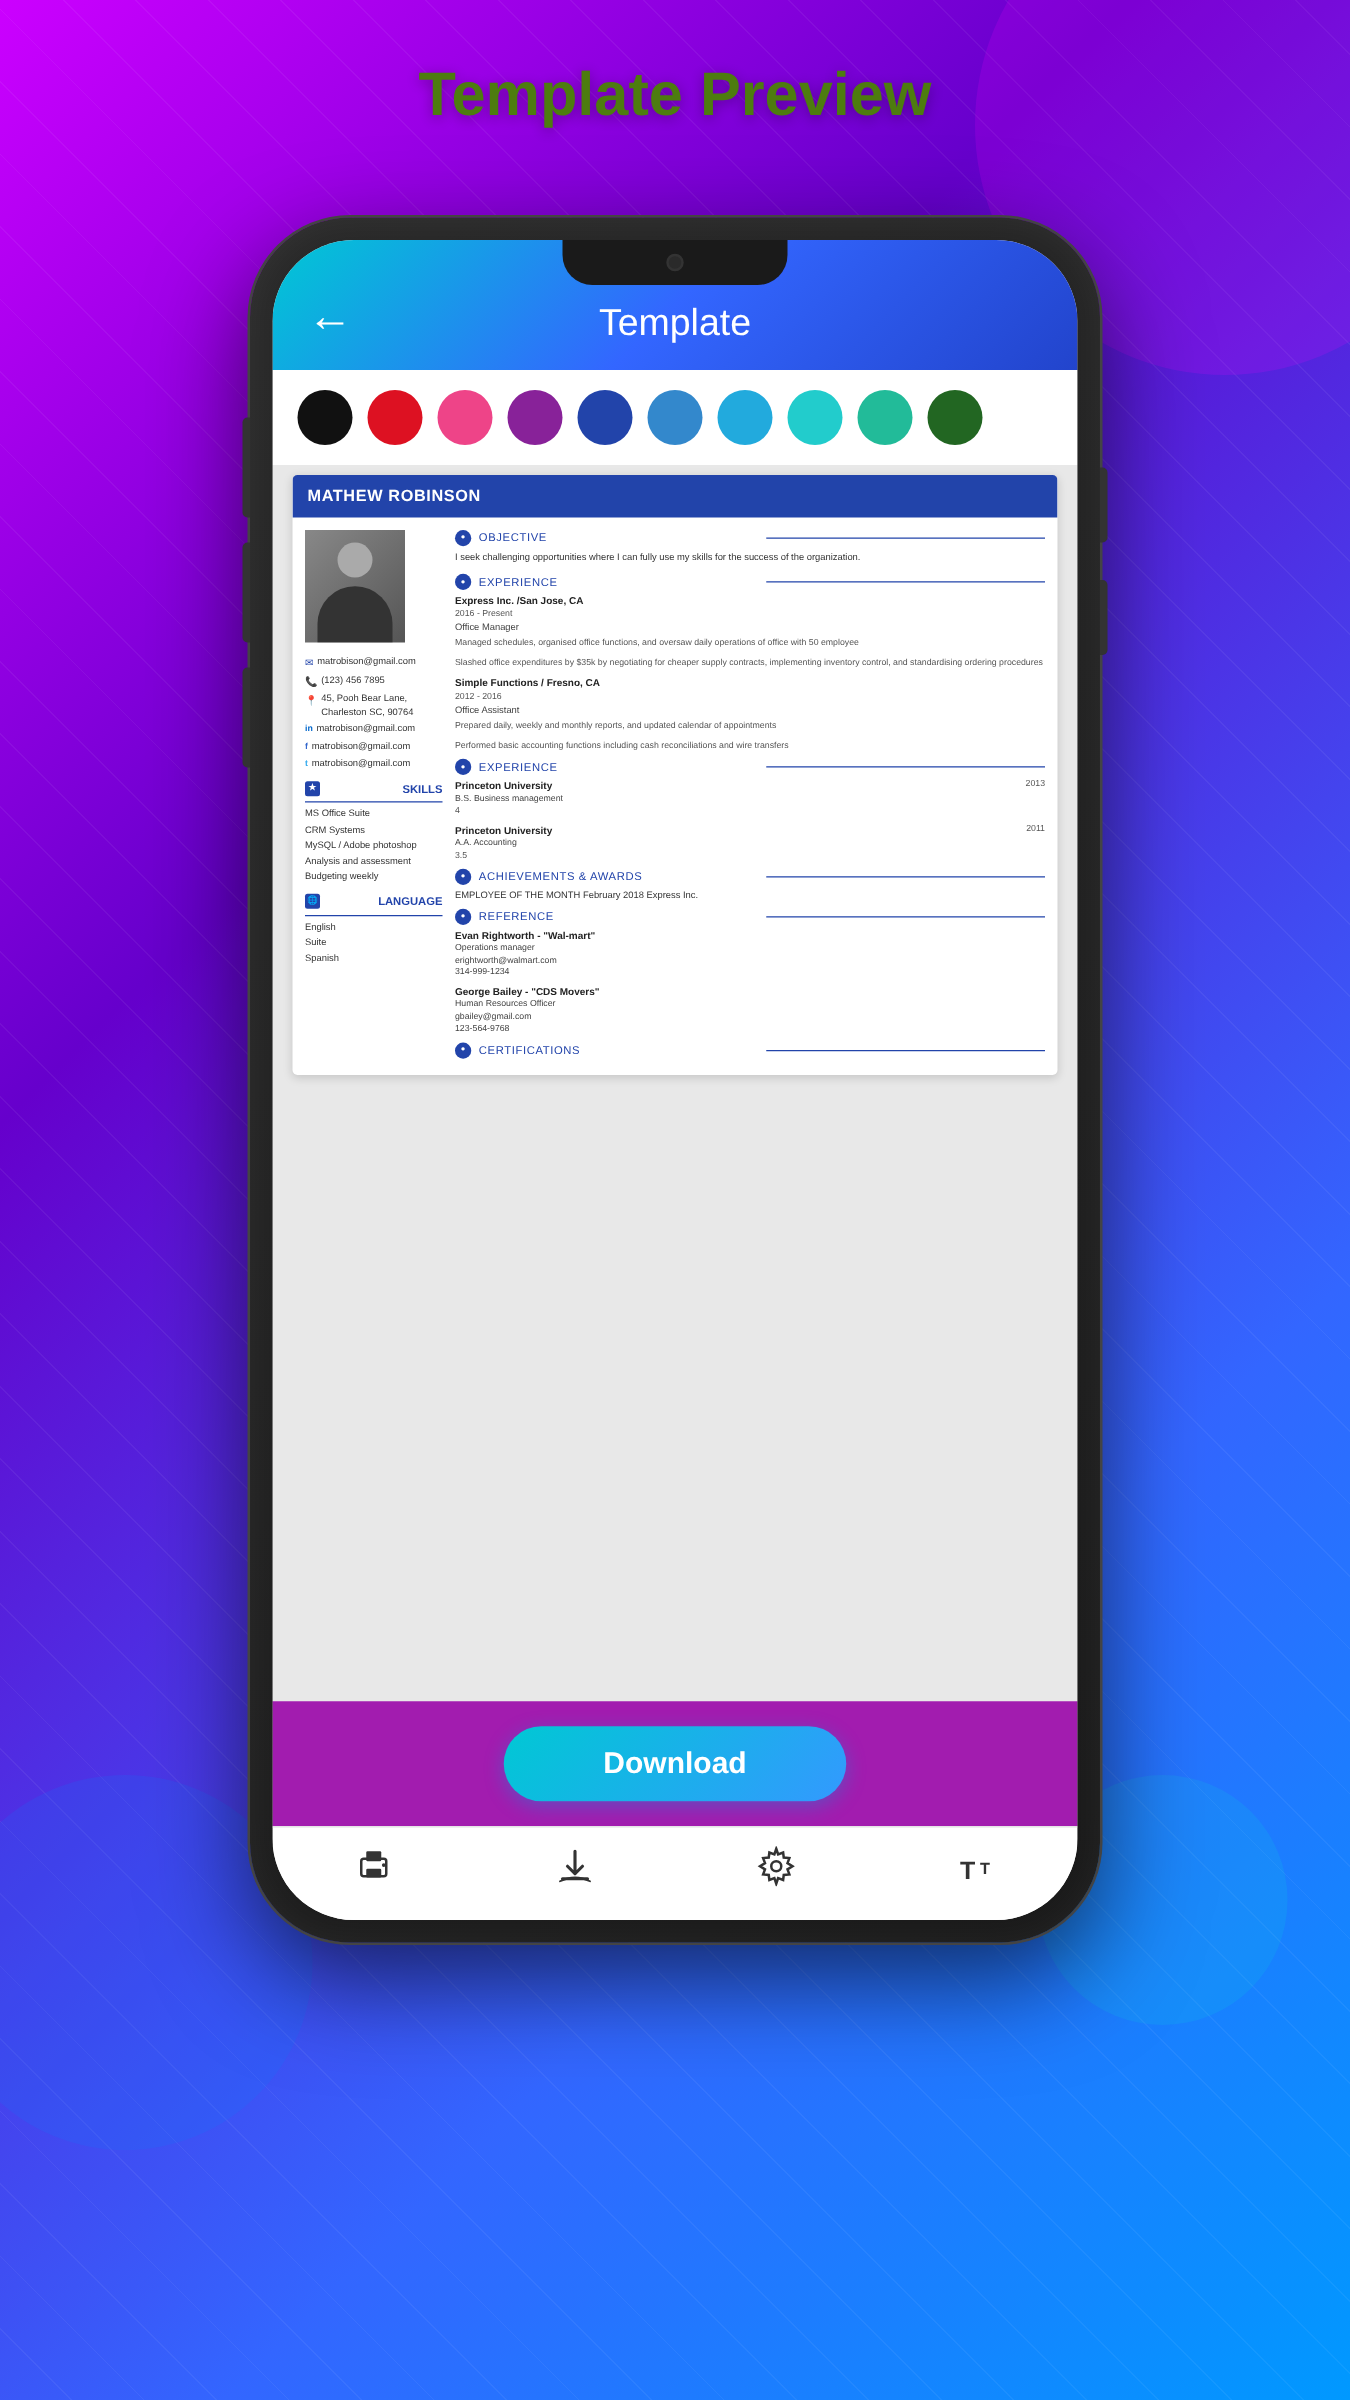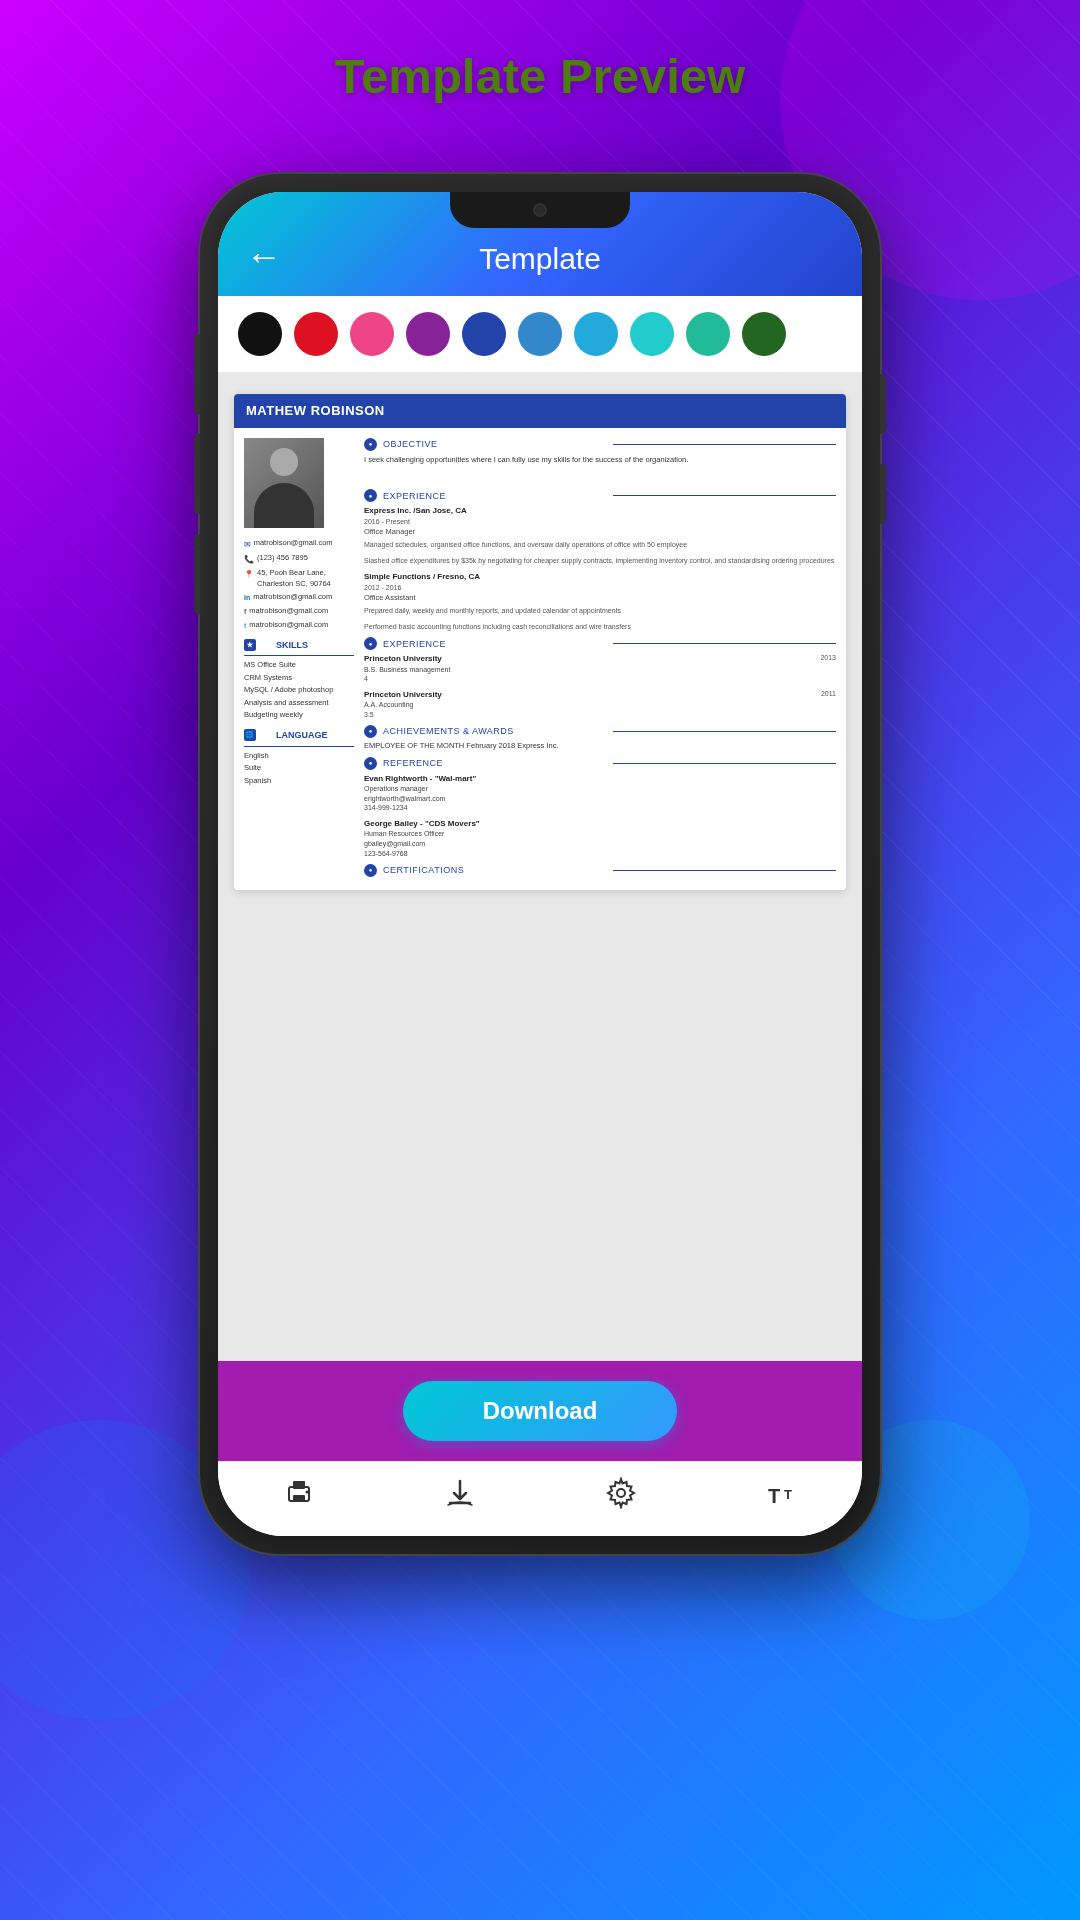--- a/index.html
+++ b/index.html
@@ -162,21 +162,21 @@
       border-radius: 50%;
       flex-shrink: 0;
       cursor: pointer;
     }
 
     
     .resume-scroll {
       flex: 1;
       overflow: hidden;
       background: #e8e8e8;
-      padding: 22px 16px;
+      padding: 8px 16px;
     }
 
     .resume-card {
       background: white;
       border-radius: 4px;
       overflow: hidden;
       font-size: 9.5px;
       line-height: 1.4;
       box-shadow: 0 2px 8px rgba(0,0,0,0.15);
     }
@@ -250,20 +250,21 @@
     }
 
     .section-label-left {
       display: flex;
       align-items: center;
       gap: 20px;
       margin: 8px 0 4px;
       color: #2244aa;
       font-size: 9px;
       font-weight: 700;
+      justify-content: space-between;
     }
     .section-icon-box {
       width: 12px;
       height: 12px;
       background: #2244aa;
       border-radius: 2px;
       display: flex;
       align-items: center;
       justify-content: center;
       color: white;
@@ -317,21 +318,21 @@
     }
     .section-line {
       height: 1px;
       background: #2244aa;
       flex: 1;
     }
 
     .obj-text {
       font-size: 7.5px;
       color: #333;
-      margin-bottom: 24px;
+      margin-bottom: 8px;
       line-height: 1.5;
     }
 
     .exp-entry {
       margin-bottom: 6px;
     }
     .exp-title-row {
       display: flex;
       justify-content: space-between;
       margin-bottom: 1px;

